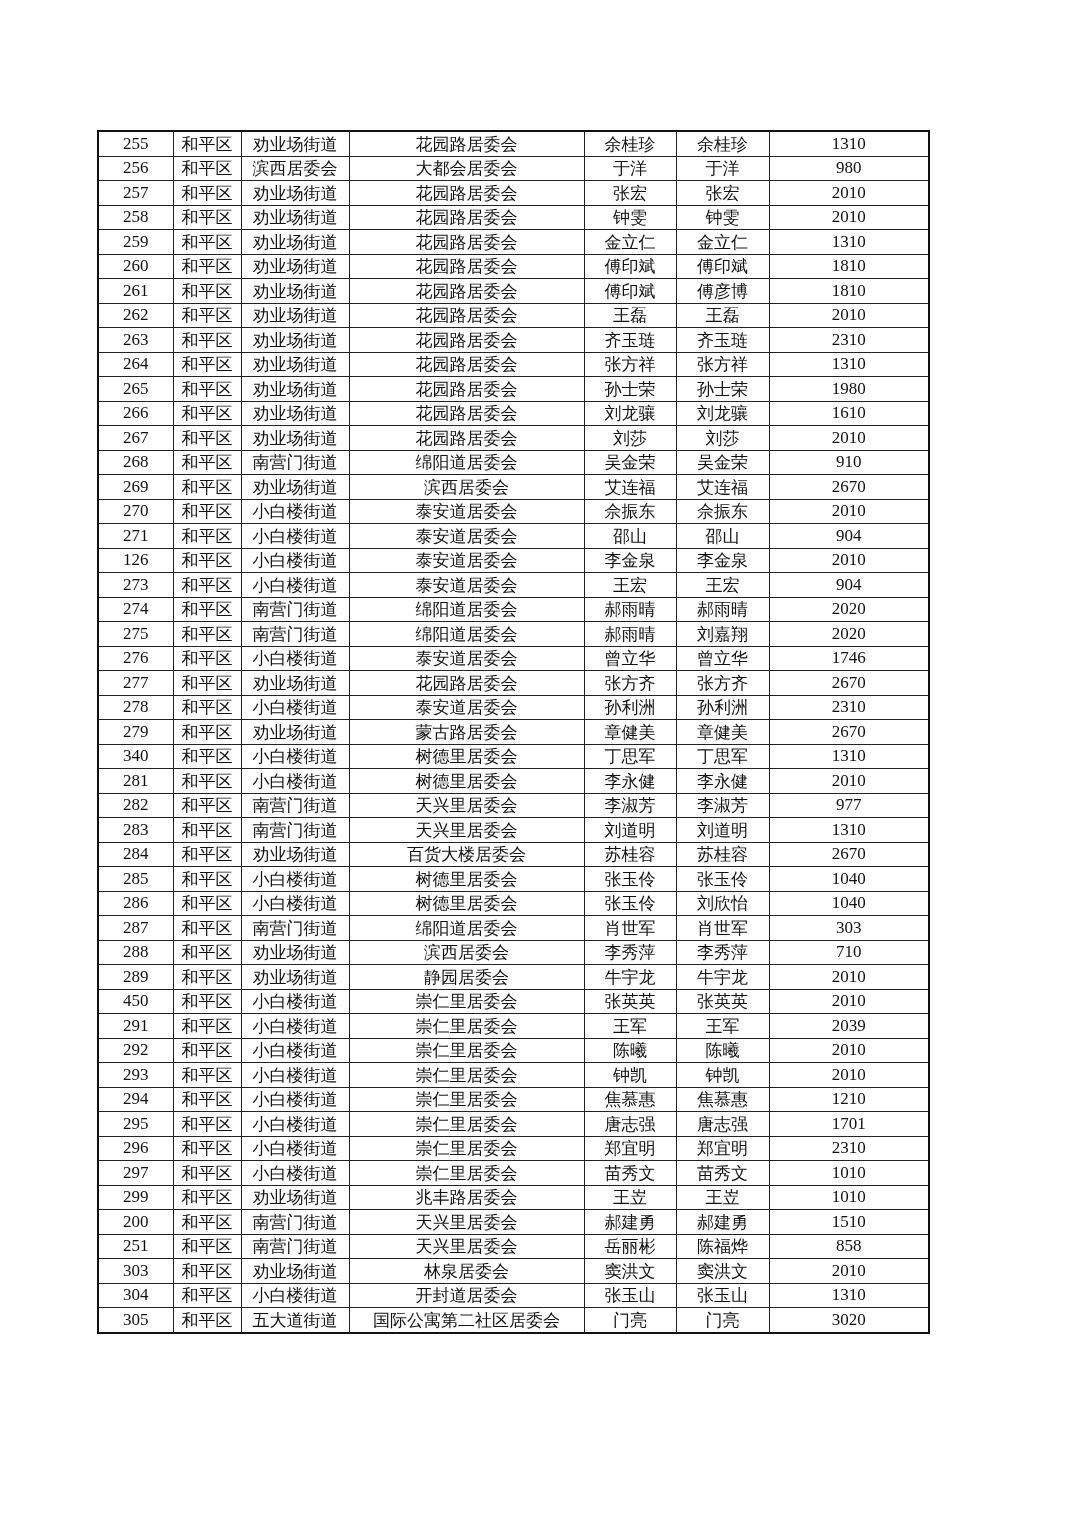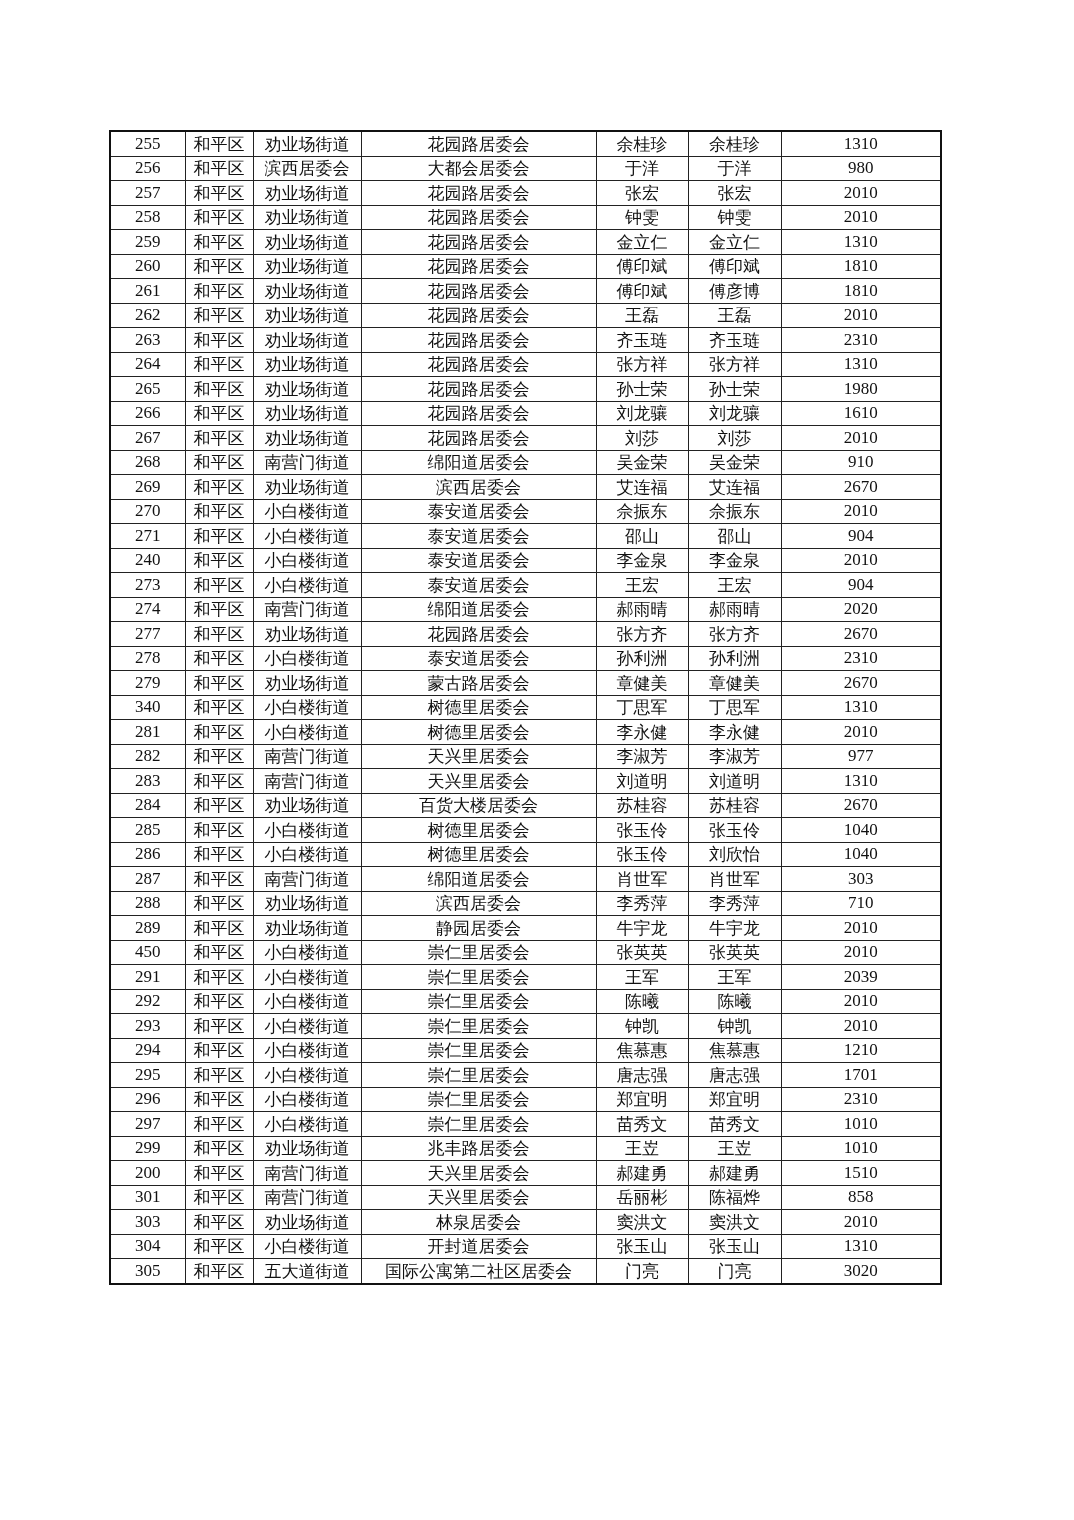--- a/index.html
+++ b/index.html
@@ -1,18 +1,18 @@
 <!DOCTYPE html>
 <html><head>
 <meta charset="utf-8">
 <style>
   html, body { margin: 0; padding: 0; background: #ffffff; }
   body { width: 1074px; height: 1520px; position: relative; overflow: hidden;
          font-family: "DejaVu Serif", "Liberation Serif", serif; color: #111; }
-  table.sheet { position: absolute; left: 109px; top: 130px; border-collapse: collapse;
+  table.sheet { position: absolute; left: 97px; top: 130px; border-collapse: collapse;
                 table-layout: fixed; border: 2px solid #111; padding-left: 12px; }
   table.sheet td { border: 1px solid #222; height: 23.5px; padding: 0; text-align: center;
                    vertical-align: middle; font-size: 17px; line-height: 22px;
                    white-space: nowrap; overflow: hidden; }
   td.num, td.val { font-family: "Liberation Serif", "DejaVu Serif", serif; font-size: 17px; }
   col.c1 { width: 75px; } col.c2 { width: 68px; } col.c3 { width: 108px; }
   col.c4 { width: 235px; } col.c5 { width: 92px; } col.c6 { width: 93px; } col.c7 { width: 160px; }
 </style>
 </head>
 <body>
@@ -175,21 +175,21 @@
       <tr>
         <td class="num">271</td>
         <td>和平区</td>
         <td>小白楼街道</td>
         <td>泰安道居委会</td>
         <td>邵山</td>
         <td>邵山</td>
         <td class="val">904</td>
       </tr>
       <tr>
-        <td class="num">240</td>
+        <td class="num">126</td>
         <td>和平区</td>
         <td>小白楼街道</td>
         <td>泰安道居委会</td>
         <td>李金泉</td>
         <td>李金泉</td>
         <td class="val">2010</td>
       </tr>
       <tr>
         <td class="num">273</td>
         <td>和平区</td>
@@ -202,20 +202,38 @@
       <tr>
         <td class="num">274</td>
         <td>和平区</td>
         <td>南营门街道</td>
         <td>绵阳道居委会</td>
         <td>郝雨晴</td>
         <td>郝雨晴</td>
         <td class="val">2020</td>
       </tr>
       <tr>
+        <td class="num">275</td>
+        <td>和平区</td>
+        <td>南营门街道</td>
+        <td>绵阳道居委会</td>
+        <td>郝雨晴</td>
+        <td>刘嘉翔</td>
+        <td class="val">2020</td>
+      </tr>
+      <tr>
+        <td class="num">276</td>
+        <td>和平区</td>
+        <td>小白楼街道</td>
+        <td>泰安道居委会</td>
+        <td>曾立华</td>
+        <td>曾立华</td>
+        <td class="val">1746</td>
+      </tr>
+      <tr>
         <td class="num">277</td>
         <td>和平区</td>
         <td>劝业场街道</td>
         <td>花园路居委会</td>
         <td>张方齐</td>
         <td>张方齐</td>
         <td class="val">2670</td>
       </tr>
       <tr>
         <td class="num">278</td>
@@ -409,21 +427,21 @@
       <tr>
         <td class="num">200</td>
         <td>和平区</td>
         <td>南营门街道</td>
         <td>天兴里居委会</td>
         <td>郝建勇</td>
         <td>郝建勇</td>
         <td class="val">1510</td>
       </tr>
       <tr>
-        <td class="num">301</td>
+        <td class="num">251</td>
         <td>和平区</td>
         <td>南营门街道</td>
         <td>天兴里居委会</td>
         <td>岳丽彬</td>
         <td>陈福烨</td>
         <td class="val">858</td>
       </tr>
       <tr>
         <td class="num">303</td>
         <td>和平区</td>

